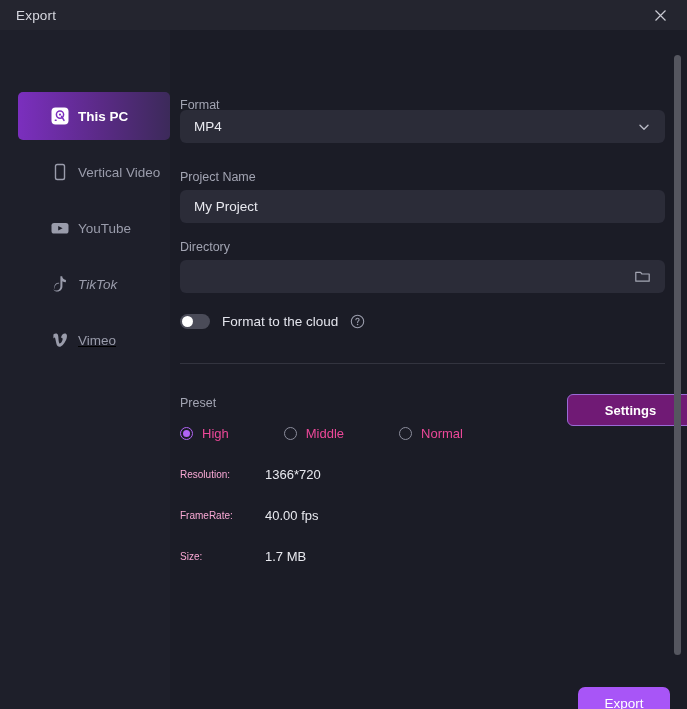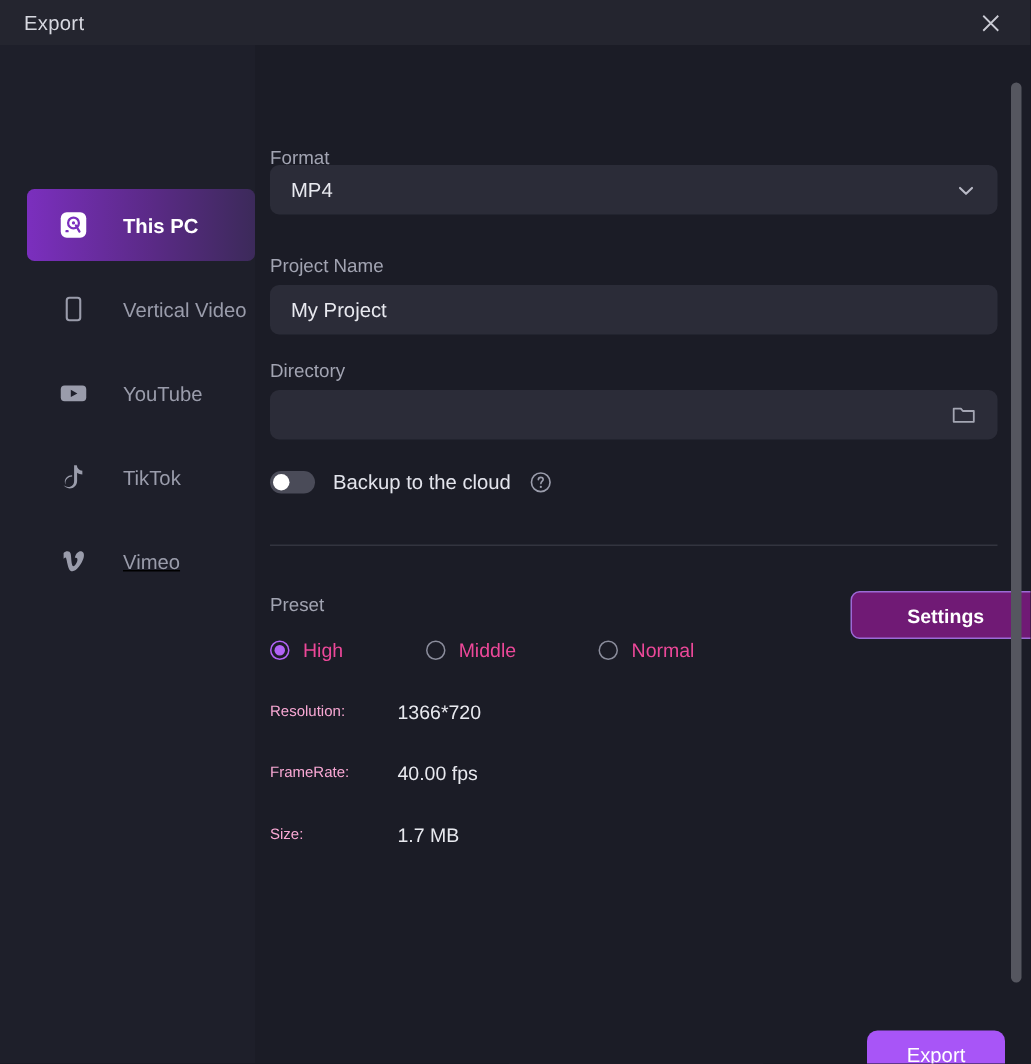--- a/index.html
+++ b/index.html
@@ -24,22 +24,22 @@
   }
   .close-btn svg { display: block; }
 
   
   .body { position: relative; height: 679px; background: #1b1c26; }
 
   
   .sidebar { position: absolute; left: 0; top: 0; width: 170px; height: 679px; background: #1e1f2a; }
   .side-item {
     position: absolute; left: 18px; width: 152px; height: 48px;
-    display: flex; align-items: center; gap: 22px; padding-left: 20px;
-    border-radius: 5px; cursor: pointer; margin-top: 34px;
+    display: flex; align-items: center; gap: 7px; padding-left: 31px;
+    border-radius: 5px; cursor: pointer;
   }
   .side-item .label { font-size: 13.5px; color: #9a9cab; white-space: nowrap; }
   .side-item.active {
     background: linear-gradient(90deg, #7b2fbe 0%, #5a2a86 55%, #3c2a5a 100%);
   }
   .side-item.active .label { color: #ffffff; font-weight: bold; }
   .side-icon { width: 22px; height: 22px; display: flex; align-items: center; justify-content: center; flex: 0 0 22px; }
   .side-icon svg { display: block; }
 
   
@@ -155,21 +155,21 @@
       <div class="side-item" style="top:174px;">
         <span class="side-icon">
           <svg width="20" height="20" viewBox="0 0 20 20">
             <rect x="1.5" y="5" width="17" height="10.5" rx="2.6" fill="#9a9cab"></rect>
             <path d="M8.2 7.9 L12.6 10.25 L8.2 12.6 Z" fill="#1e1f2a"></path>
           </svg>
         </span>
         <span class="label">YouTube</span>
       </div>
 
-      <div class="side-item" style="top:230px;">
+      <div class="side-item" style="top:230px;font-style:italic;">
         <span class="side-icon">
           <svg width="20" height="20" viewBox="0 0 20 20">
             <path d="M12.2 2.2 C12.4 4.3 13.8 5.7 15.9 5.9 L15.9 8.3 C14.6 8.3 13.4 7.9 12.4 7.2 L12.4 12.6 C12.4 15.4 10.2 17.6 7.4 17.6 C5.6 17.6 4.1 16.6 3.3 15.2 C4.1 16.1 5.2 16.6 6.5 16.6 C8.9 16.6 10.4 14.9 10.4 12.6 L10.4 2.2 Z" fill="#9a9cab"></path>
             <path d="M9.1 9.6 C6.6 9.6 4.6 11.6 4.6 14.1 C4.6 14.5 4.7 14.9 4.8 15.3 C4.4 14.7 4.2 14 4.2 13.2 C4.2 10.8 6.2 8.8 8.6 8.8 C8.8 8.8 8.95 8.8 9.1 8.85 Z" fill="#9a9cab"></path>
           </svg>
         </span>
         <span class="label">TikTok</span>
       </div>
 
       <div class="side-item" style="top:286px;text-decoration:underline;">
@@ -204,21 +204,21 @@
           <svg width="17" height="17" viewBox="0 0 17 17">
             <path d="M1.8 4.4 L6.6 4.4 L7.9 6 L15.2 6 L15.2 13.2 L1.8 13.2 Z" fill="none" stroke="#a4a6b3" stroke-width="1.2" stroke-linejoin="round"></path>
           </svg>
         </span>
       </div>
 
       <div class="toggle-row" style="top:284px;">
         <span class="toggle">
             <span class="knob"></span>
           </span>
-        <span class="toggle-label">Backup to the cloud</span>
+        <span class="toggle-label">Format to the cloud</span>
         <span class="help-icon">
           <svg width="15" height="15" viewBox="0 0 15 15">
             <circle cx="7.5" cy="7.5" r="6.2" fill="none" stroke="#9a9cab" stroke-width="1.1"></circle>
             <path d="M5.9 5.8 C5.9 4.8 6.6 4.2 7.5 4.2 C8.4 4.2 9.1 4.8 9.1 5.7 C9.1 6.8 7.6 6.9 7.6 8.4" fill="none" stroke="#9a9cab" stroke-width="1.1" stroke-linecap="round"></path>
             <circle cx="7.55" cy="10.6" r="0.75" fill="#9a9cab"></circle>
           </svg>
         </span>
       </div>
 
       <div class="divider" style="top:333px;"></div>

